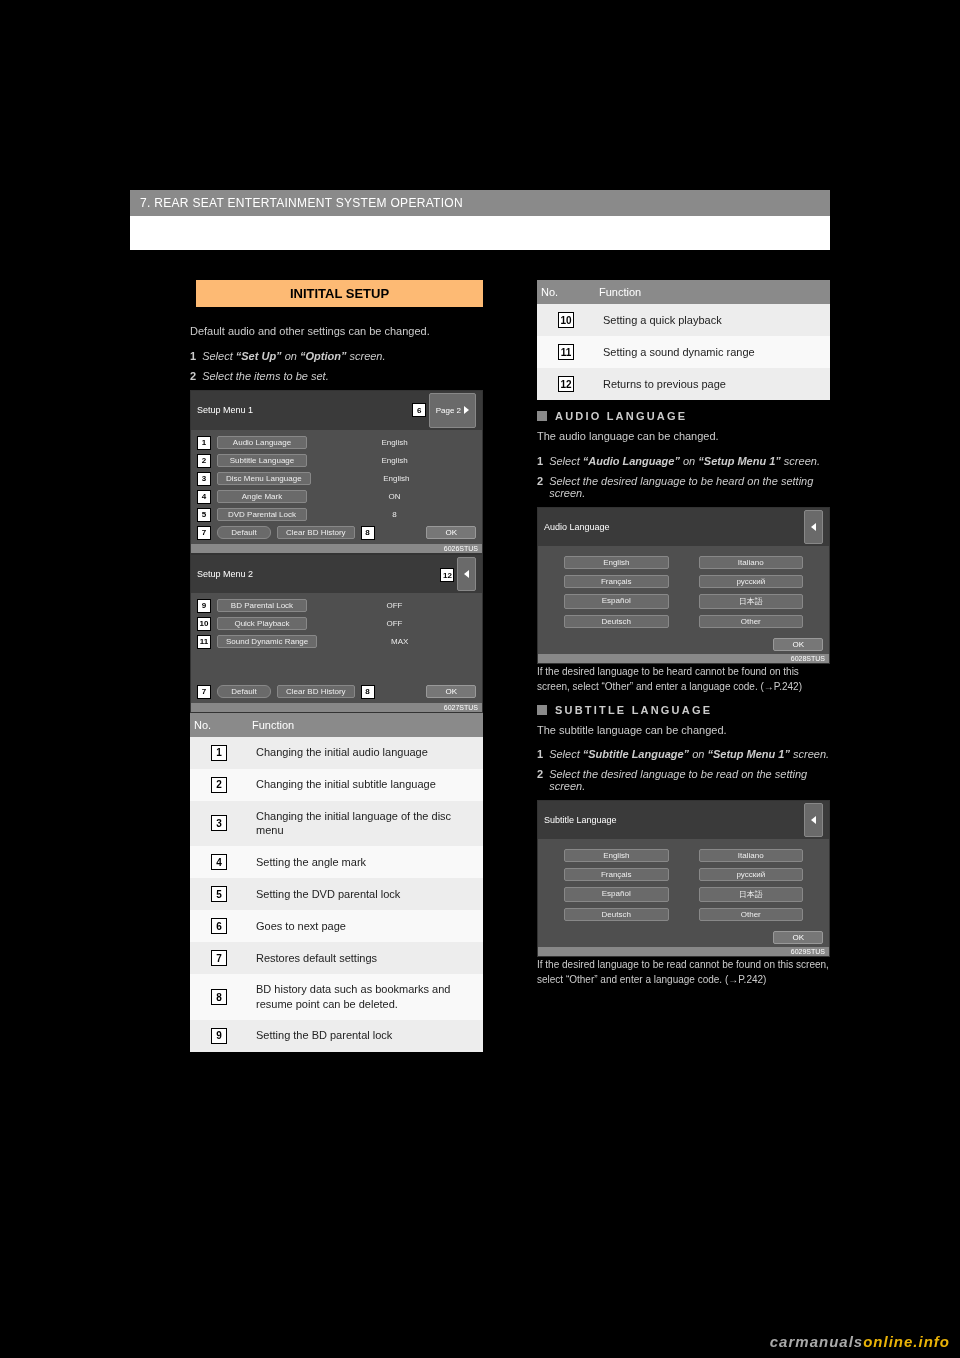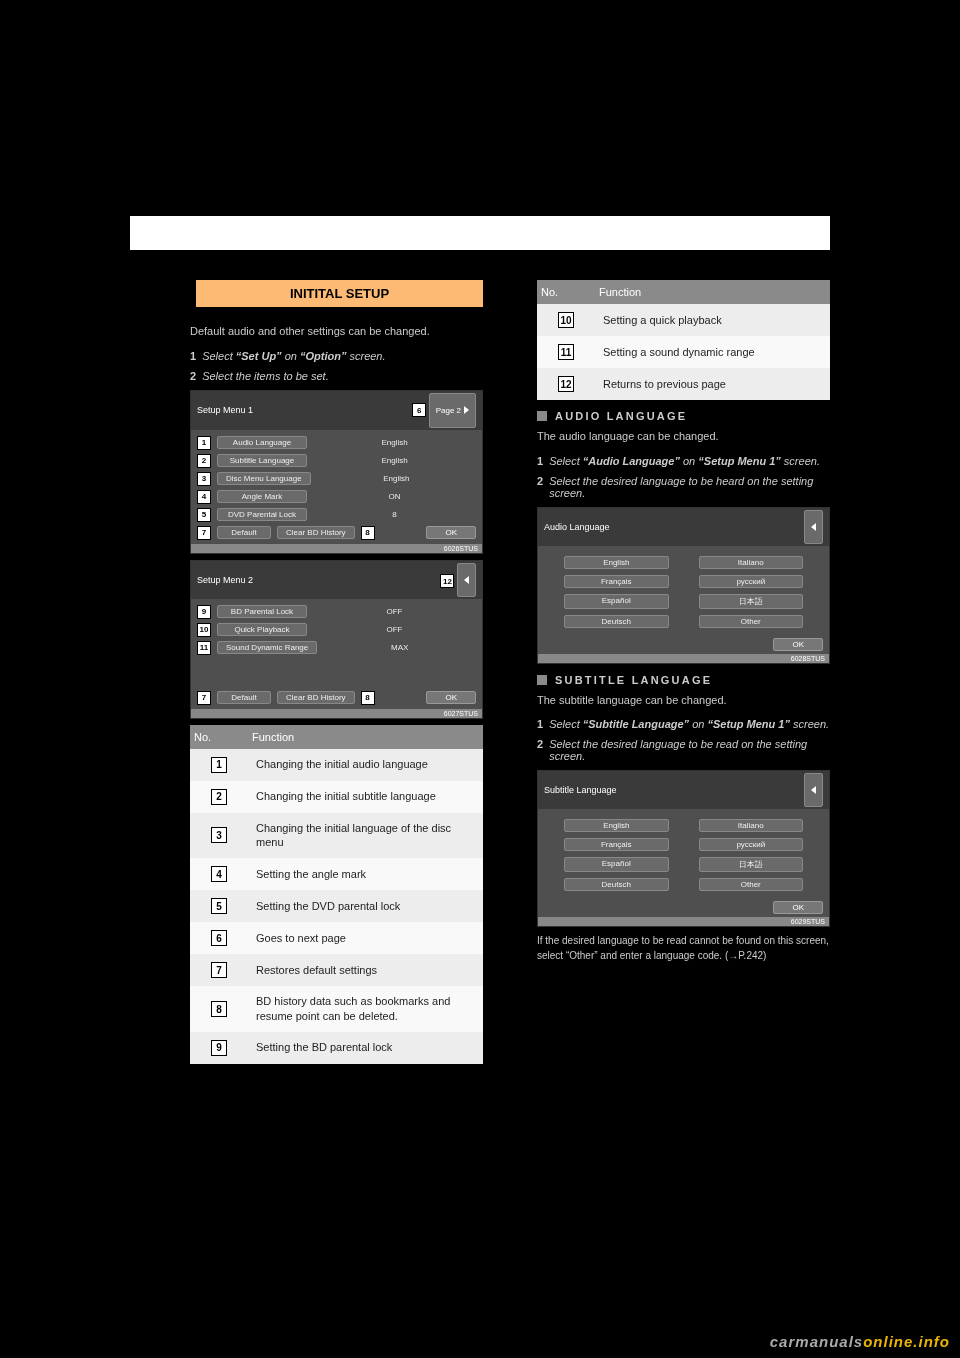--- a/index.html
+++ b/index.html
@@ -59,21 +59,20 @@
     color: #ccc;
     margin-bottom: 8px;
   }
   .step-num { flex: 0 0 auto; font-weight: bold; }
   .step-txt { flex: 1 1 auto; font-style: italic; }
 
   
   .mock {
     background: #4f4f4f;
     border: 1px solid #333;
-    margin-bottom: 6px;
     position: relative;
     font-size: 8px;
     color: #ddd;
     padding: 6px;
   }
   .mock .topbar {
     display: flex; justify-content: space-between; align-items: center;
     background: #3a3a3a;
     padding: 2px 6px; margin: -6px -6px 6px -6px;
     font-size: 9px;
@@ -95,21 +94,21 @@
   .mock .btn {
     background: #6a6a6a;
     border: 1px solid #888;
     padding: 1px 8px;
     font-size: 8px;
     border-radius: 2px;
     text-align: center;
     min-width: 90px;
     color:#eee;
   }
-  .mock .btn.sm { min-width: 54px; }
+  .mock .btn.sm { min-width: 54px; border-radius: 6px; }
   .mock .val {
     flex: 1;
     text-align: center;
     font-size: 8px;
     color: #eaeaea;
   }
   .mock .ok-row {
     display: flex; justify-content: flex-end;
     margin-top: 6px;
   }
@@ -189,20 +188,23 @@
   .watermark .d { color: #a9a9a9; text-align: right; }
   .watermark .l { color: #eab308; }
 
   
 </style>
 </head>
 <body>
 
 <div class="page">
 
+  <div class="header-bar">
+    <span>7. REAR SEAT ENTERTAINMENT SYSTEM OPERATION</span>
+  </div>
   <div class="white-band"></div>
 
   <div class="content">
 
     <div class="col">
 
       <div class="section-title-bar">
         <span>INITITAL SETUP</span>
       </div>
 
@@ -437,20 +439,21 @@
             <span class="btn">日本語</span>
             <span class="btn">Deutsch</span>
             <span class="btn">Other</span>
           </div>
         <div class="ok-row">
           <span class="ok-btn">OK</span>
         </div>
         <div class="tag">6028STUS</div>
       </div>
 
+      <div class="body-text" style="font-size:10px">If the desired language to be heard cannot be found on this screen, select “Other” and enter a language code. (→P.242)</div>
 
       <div class="subhead">
         <span class="sq"></span>
         <span class="txt">SUBTITLE LANGUAGE</span>
       </div>
       <div class="body-text">The subtitle language can be changed.</div>
       <div class="step-row">
         <span class="step-num">1</span>
         <span class="step-txt">
           <span>Select </span><b>“Subtitle Language”</b><span> on </span><b>“Setup Menu 1”</b><span> screen.</span>

